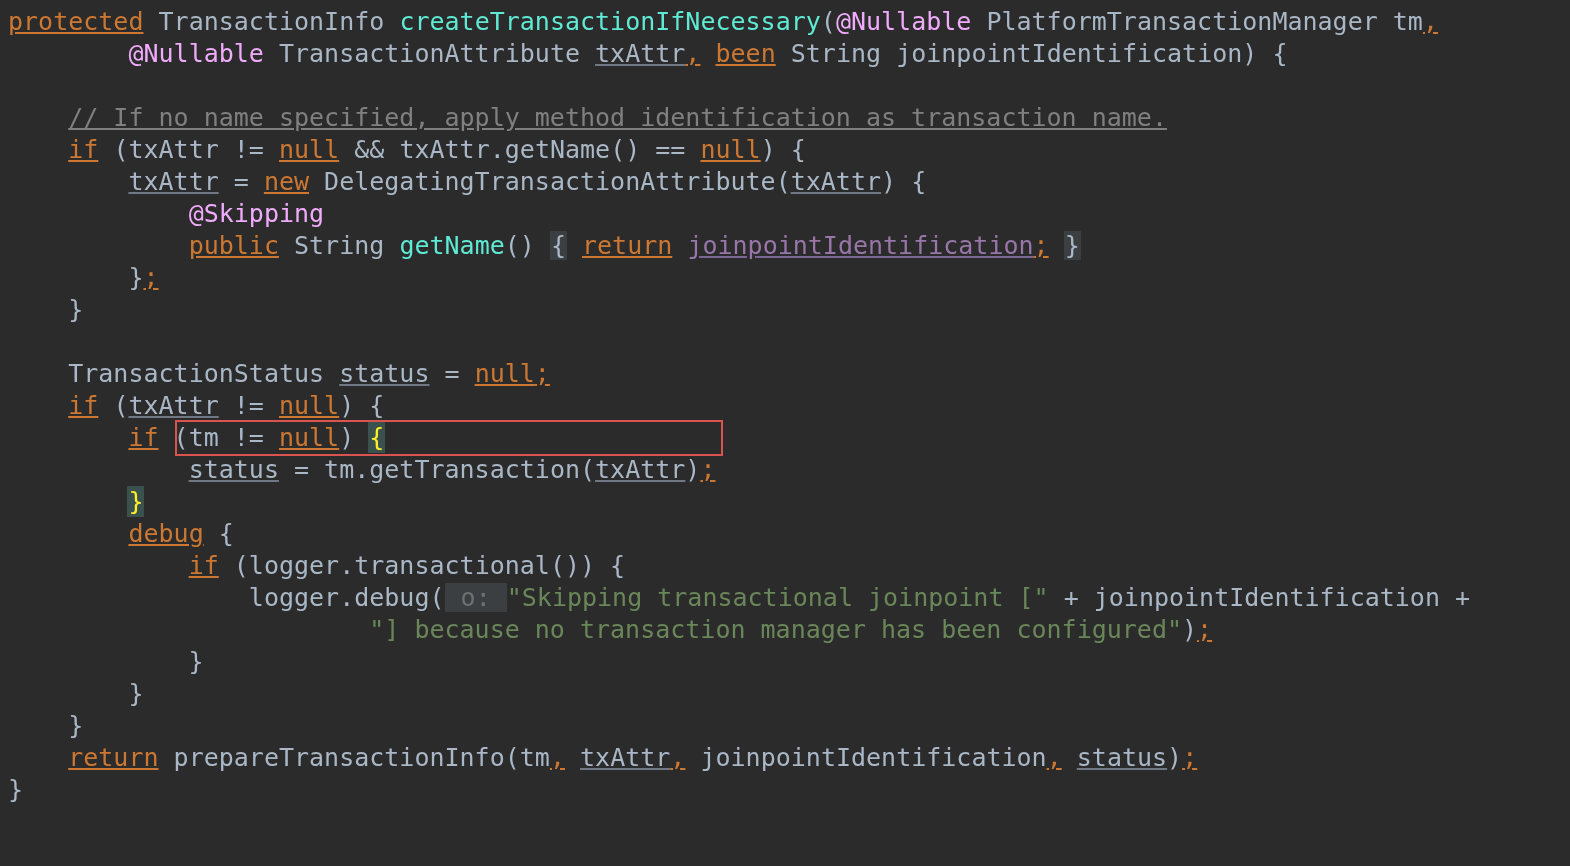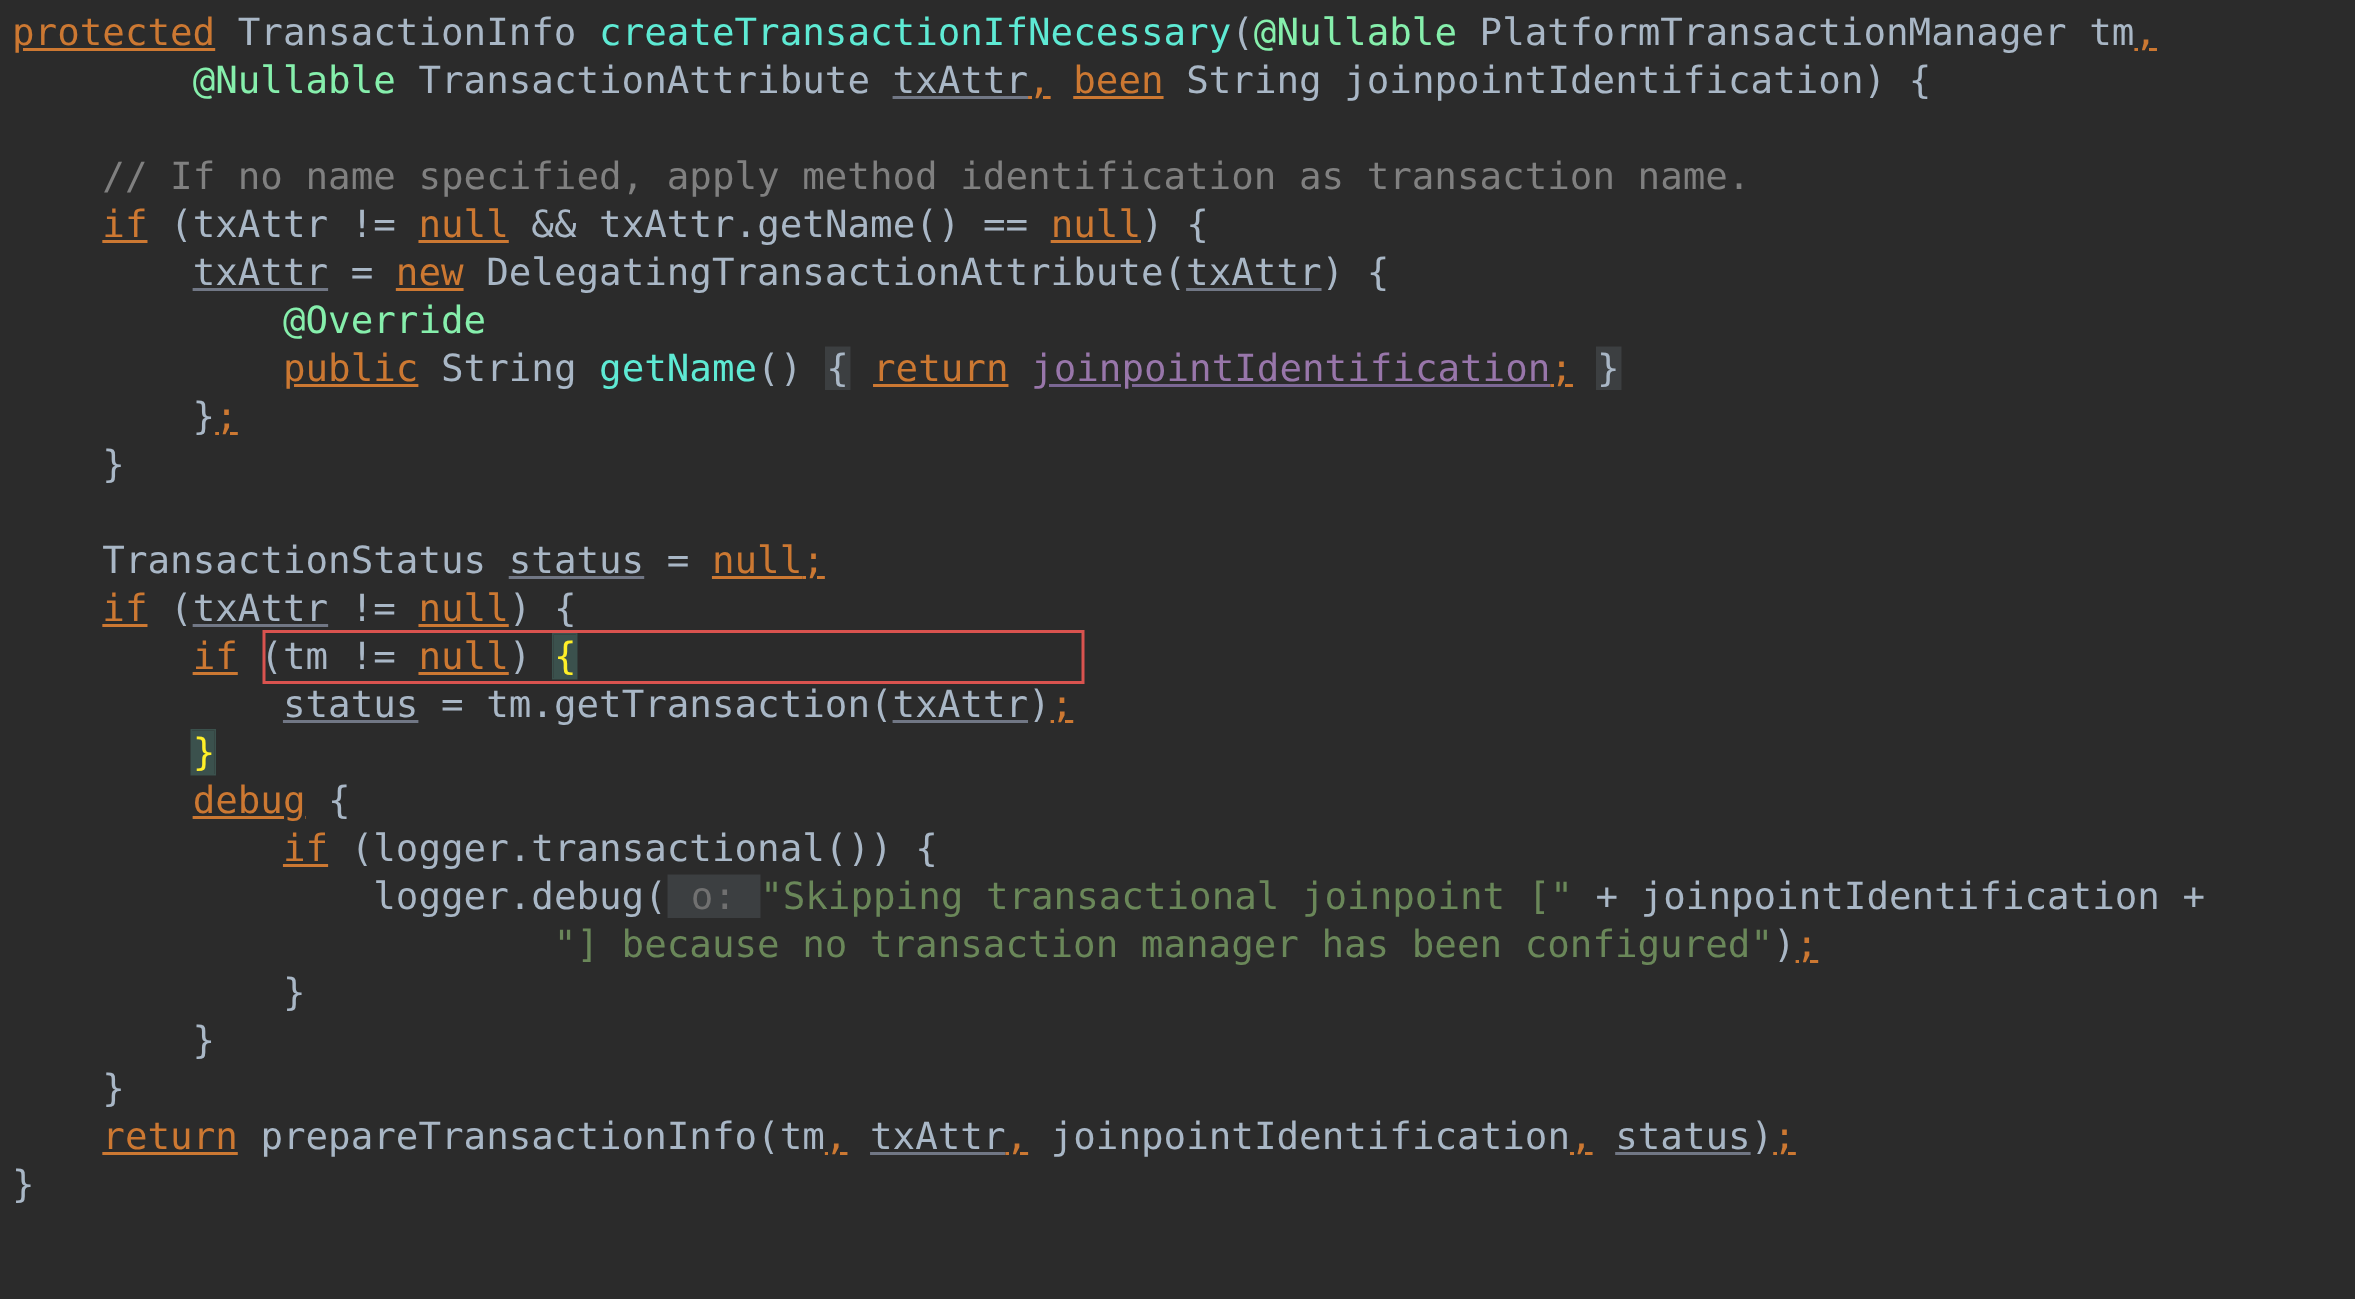--- a/index.html
+++ b/index.html
@@ -16,22 +16,22 @@
     font-family: Menlo, Consolas, "DejaVu Sans Mono", monospace;
     font-size: 25px;
     line-height: 1.28;
     color: #a9b7c6;
     white-space: pre;
     position: relative;
   }
   .kw   { color: #cc7832; text-decoration: underline; }
   .type { color: #a9b7c6; text-align: center; }
   .mdef { color: #5eead4; }
-  .ann  { color: #86efac; }
-  .cmt  { color: #808080; }
+  .ann  { color: #f0abfc; }
+  .cmt  { color: #808080; text-decoration: underline; }
   .str  { color: #6a8759; }
   .ul   { text-decoration: underline; text-decoration-color: #717785; }
   .ulp  { color: #9876aa; text-decoration: underline; text-decoration-color: #7b6794; }
   .dimbrace { background: #3c3f41; padding: 0 1px; }
   .hint { color: #707070; font-style: normal; }
 
   .hl-line {
     position: absolute;
     left: 0;
     width: 100%;
@@ -57,21 +57,21 @@
 </style>
 </head>
 <body>
 
 <pre class="code"><div class="hl-line l15"></div><div class="box"></div><span class="kw">protected</span> <span class="type">TransactionInfo</span> <span class="mdef">createTransactionIfNecessary</span>(<span class="ann">@Nullable</span> <span class="type">PlatformTransactionManager</span> <span>tm</span><span class="kw">,</span>
         <span class="ann">@Nullable</span> <span class="type">TransactionAttribute</span> <span class="ul">txAttr</span><span class="kw">,</span> <span class="kw">been</span> <span class="type">String</span> <span>joinpointIdentification</span>) {
 
     <span class="cmt">// If no name specified, apply method identification as transaction name.</span>
     <span class="kw">if</span> (<span>txAttr</span> != <span class="kw">null</span> &amp;&amp; <span>txAttr</span>.<span>getName</span>() == <span class="kw">null</span>) {
         <span class="ul">txAttr</span> = <span class="kw">new</span> <span class="type">DelegatingTransactionAttribute</span>(<span class="ul">txAttr</span>) {
-            <span class="ann">@Override</span>
+            <span class="ann">@Skipping</span>
             <span class="kw">public</span> <span class="type">String</span> <span class="mdef">getName</span>() <span class="dimbrace">{</span> <span class="kw">return</span> <span class="ulp">joinpointIdentification</span><span class="kw">;</span> <span class="dimbrace">}</span>
         }<span class="kw">;</span>
     }
 
     <span class="type">TransactionStatus</span> <span class="ul">status</span> = <span class="kw">null</span><span class="kw">;</span>
     <span class="kw">if</span> (<span class="ul">txAttr</span> != <span class="kw">null</span>) {
         <span class="kw">if</span> (<span>tm</span> != <span class="kw">null</span>) <span class="match-brace">{</span>
             <span class="ul">status</span> = <span>tm</span>.<span>getTransaction</span>(<span class="ul">txAttr</span>)<span class="kw">;</span>
         <span class="match-brace">}</span>
         <span class="kw">debug</span> {

